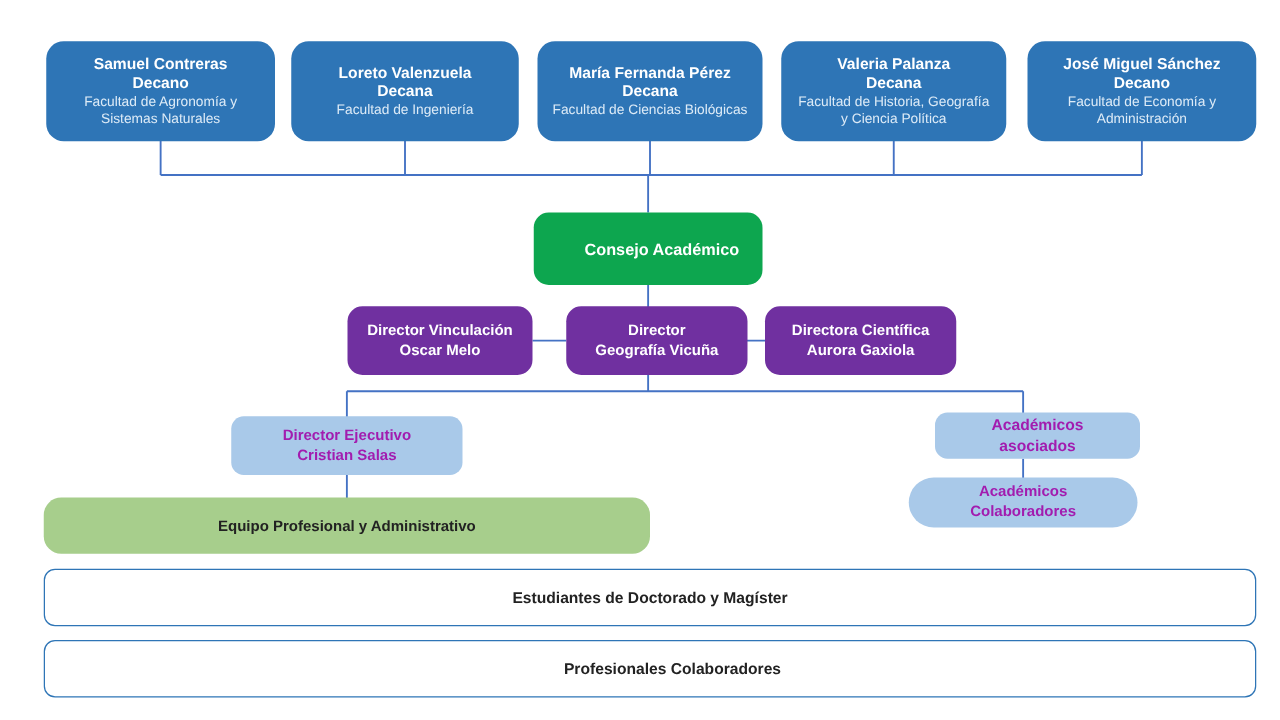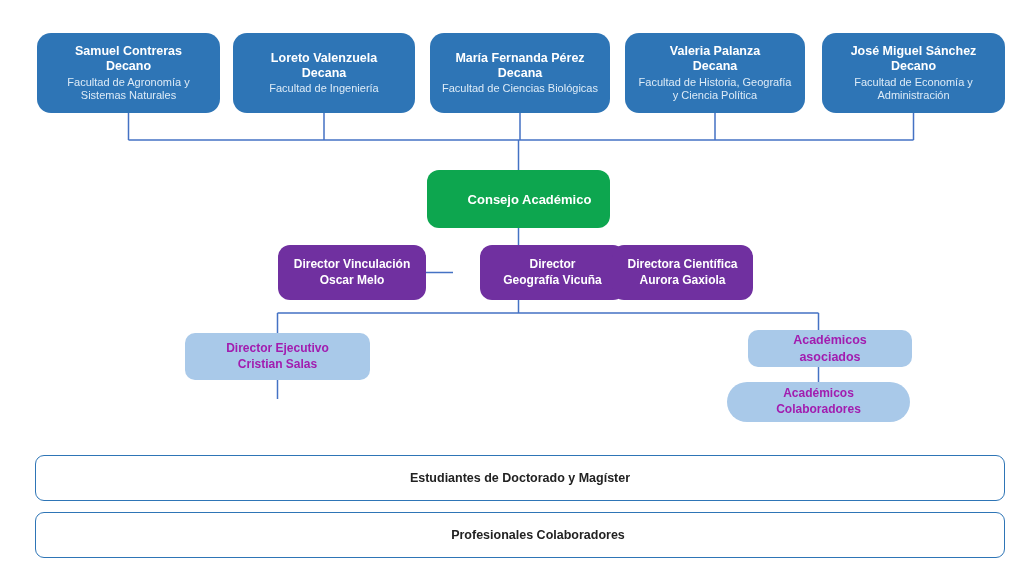--- a/index.html
+++ b/index.html
@@ -38,22 +38,22 @@
   }
 
   
   .purple {
     top: 245px; height: 55px;
     background: #7030A0; border-radius: 12px;
     color: #ffffff; font-weight: bold; font-size: 12px; line-height: 1.3;
     padding: 2px 8px;
   }
   .purple1 { left: 278px; width: 148px; }
-  .purple2 { left: 453px; width: 145px; margin-left: 27px; }
-  .purple3 { left: 612px; width: 141px; }
+  .purple2 { left: 453px; width: 145px; }
+  .purple3 { left: 612px; width: 153px; }
 
   
   .lightblue {
     background: #A9C9E9; border-radius: 10px;
     color: #a21caf; font-weight: bold; font-size: 12px; line-height: 1.3;
     padding: 2px 14px;
   }
   .exec   { left: 185px; top: 333px; width: 185px; height: 47px; }
   .assoc  { left: 727px; top: 330px; width: 164px; height: 37px; font-size: 12.5px; margin-left: 21px; }
   .collab { left: 727px; top: 382px; width: 183px; height: 40px; border-radius: 21px; }
@@ -139,20 +139,23 @@
   </div>
 
   <div class="box lightblue assoc">
     <div>Académicos asociados</div>
   </div>
 
   <div class="box lightblue collab">
     <div>Académicos Colaboradores</div>
   </div>
 
+  <div class="box team">
+    <div>Equipo Profesional y Administrativo</div>
+  </div>
 
   <div class="box outline students">
     <div>Estudiantes de Doctorado y Magíster</div>
   </div>
 
   <div class="box outline professionals">
     <div>Profesionales Colaboradores</div>
   </div>
 
 </div>

